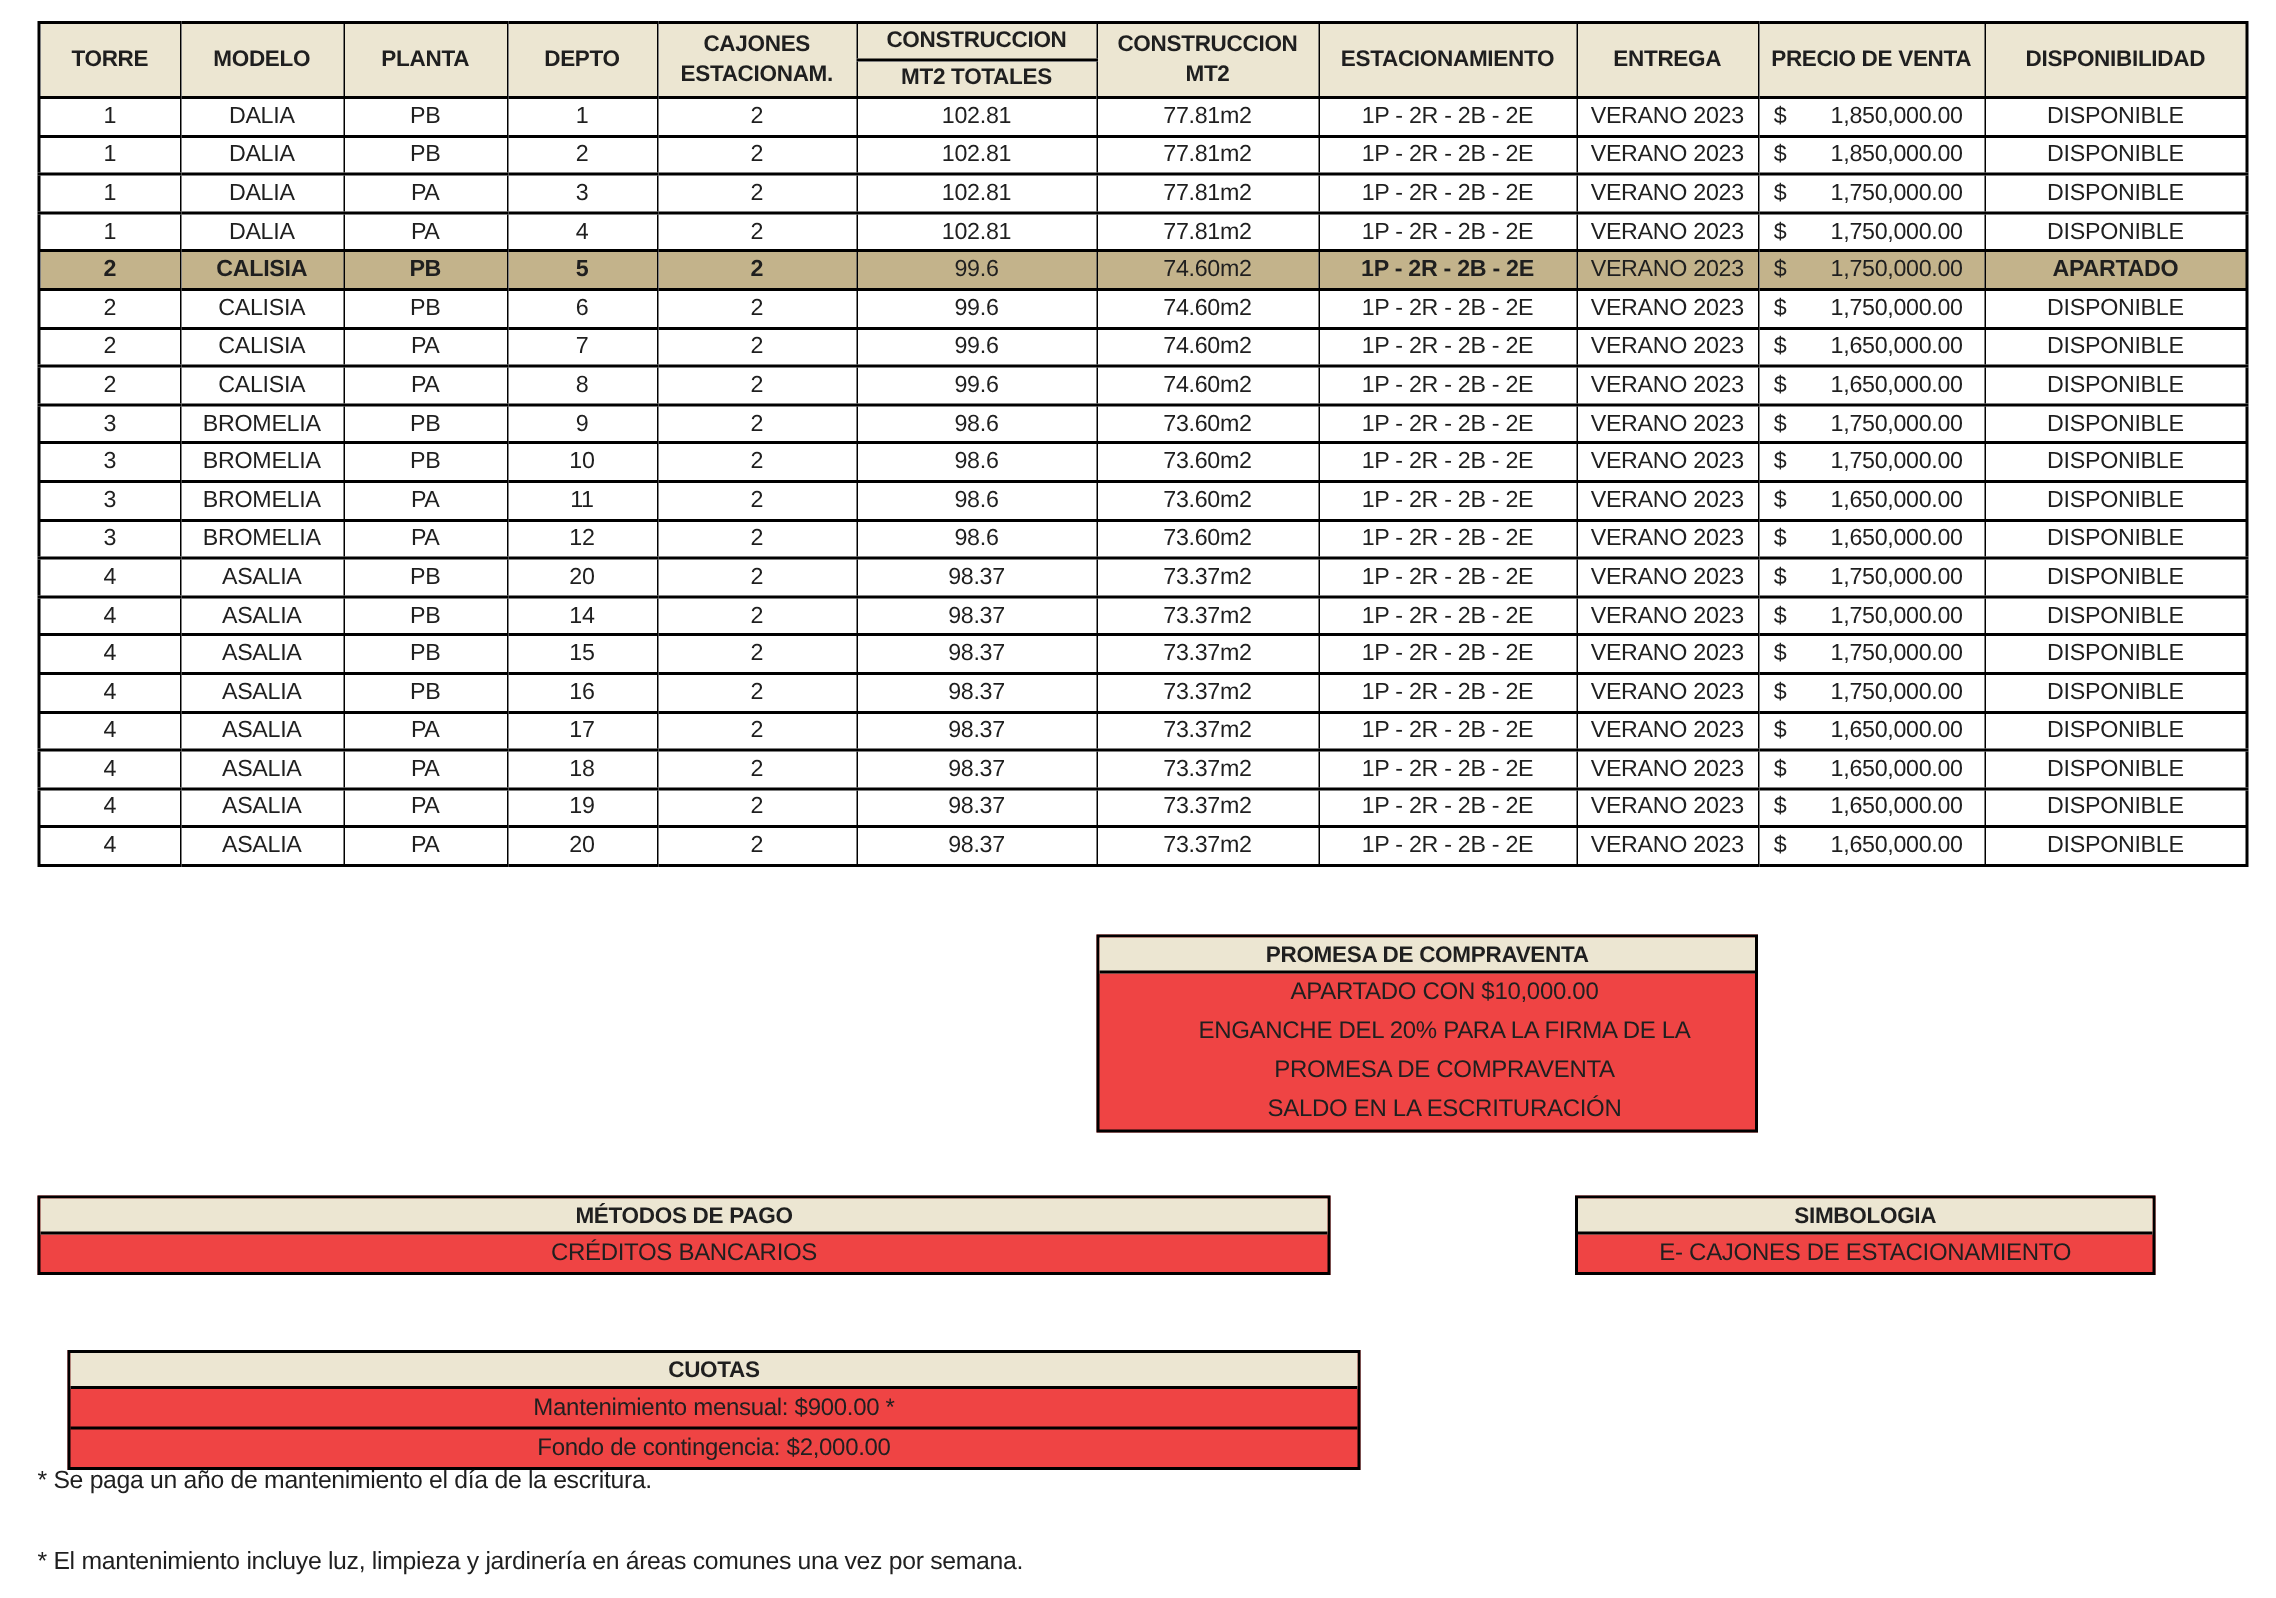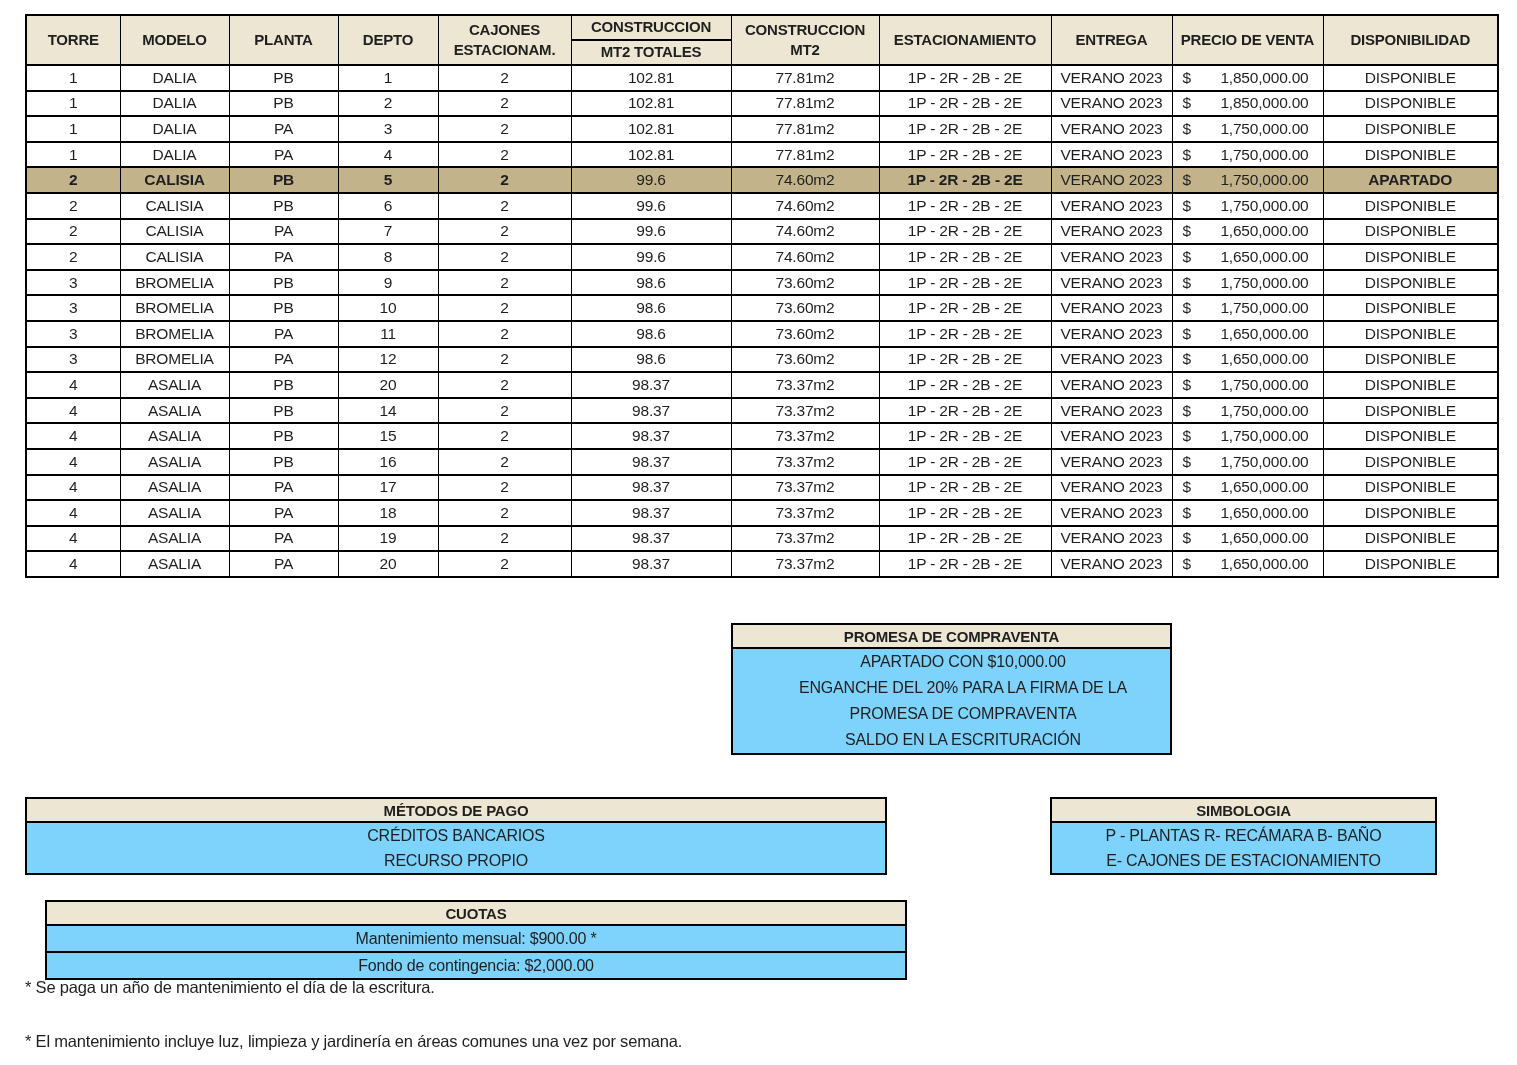--- a/index.html
+++ b/index.html
@@ -20,21 +20,21 @@
   table.price tbody tr { height:25.6px; }
   table.price td { font-size:15.5px; text-align:center; vertical-align:middle;
                 letter-spacing:-0.2px; padding:0 2px; }
   table.price td.precio { padding:0; }
   table.price td.precio .pwrap { display:flex; justify-content:space-between; align-items:center;
                 padding:0 14px 0 10px; }
   tr.hl td { background:var(--highlight-bg,#c3b38b); }
   tr.hl td.b { font-weight:bold; }
 
   
-  .box { position:absolute; border:2px solid #000; background:#7dd3fc; }
+  .box { position:absolute; border:2px solid #000; background:#ef4444; }
   .box-title { background:var(--header-bg,#ece6d2); border-bottom:2px solid #000;
                font-weight:bold; font-size:15px; text-align:center; letter-spacing:-0.2px;
                padding:3px 0 2px; }
   .box-line { text-align:center; font-size:16px; line-height:25px; letter-spacing:-0.2px; }
   .promesa .box-line { line-height:26px;margin-left:23px; }
   .cuotas-row { text-align:center; font-size:16px; line-height:23px; padding:1px 0;
                 letter-spacing:-0.2px; }
   .cuotas-row + .cuotas-row { border-top:2px solid #000; }
 
   .footnote { position:absolute; left:25px; font-size:16.5px; letter-spacing:-0.2px; }
@@ -449,28 +449,26 @@
         <div class="box-line">ENGANCHE DEL 20% PARA LA FIRMA DE LA</div>
         <div class="box-line">PROMESA DE COMPRAVENTA</div>
         <div class="box-line">SALDO EN LA ESCRITURACIÓN</div>
       </div>
   </div>
 
   <div class="box" style="left:25px; top:797px; width:862px;">
     <div class="box-title">MÉTODOS DE PAGO</div>
     <div>
         <div class="box-line">CRÉDITOS BANCARIOS</div>
-        <div class="box-line">RECURSO PROPIO</div>
       </div>
   </div>
 
   <div class="box" style="left:1050px; top:797px; width:387px;">
     <div class="box-title">SIMBOLOGIA</div>
     <div>
-        <div class="box-line">P - PLANTAS  R- RECÁMARA  B- BAÑO</div>
         <div class="box-line">E- CAJONES DE ESTACIONAMIENTO</div>
       </div>
   </div>
 
   <div class="box" style="left:25px; top:900px; width:862px;margin-left:20px;">
     <div class="box-title">CUOTAS</div>
     <div>
         <div class="cuotas-row">Mantenimiento mensual: $900.00 *</div>
         <div class="cuotas-row">Fondo de contingencia: $2,000.00</div>
       </div>

